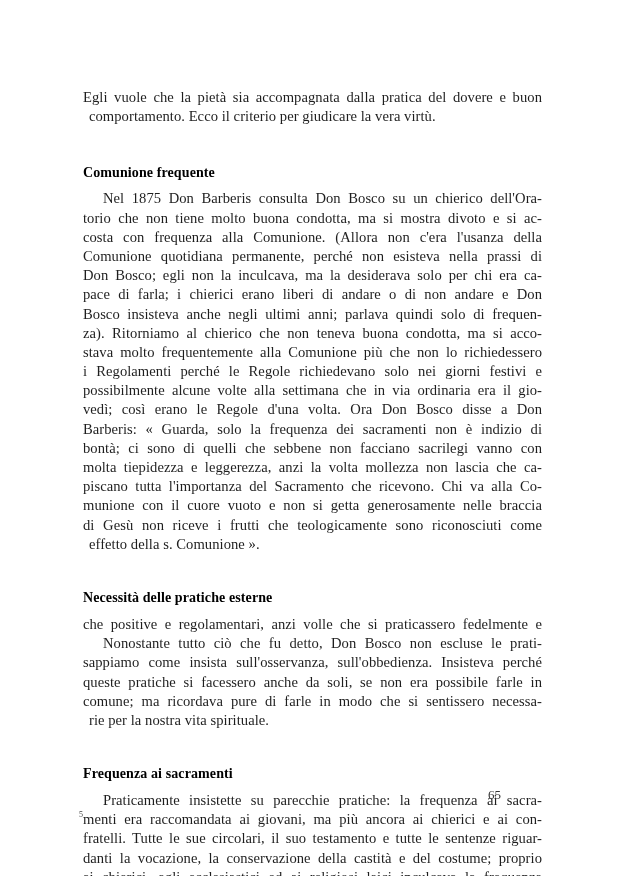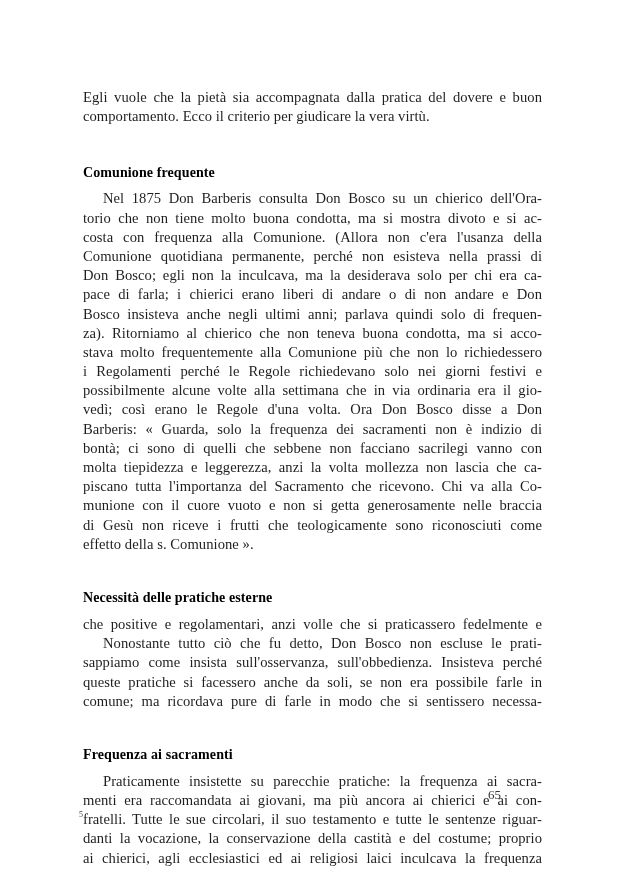--- a/index.html
+++ b/index.html
@@ -26,20 +26,21 @@
       font-size: 14.6px;
       line-height: 19.2px;
       height: 19.2px;
       white-space: nowrap;
       text-align: justify;
       text-align-last: justify;
       letter-spacing: 0.05px;
     }
     .line.last {
       text-align-last: left;
+      margin-left: 6px;
     }
     .line.indent {
       padding-left: 20px;
     }
     .heading {
       display: block;
       font-weight: bold;
       font-size: 14px;
       line-height: 19px;
       height: 19px;
@@ -104,20 +105,21 @@
   <div class="gap-before-heading" style="height:34px"></div>
 
   <div>
     <span class="heading">Necessità delle pratiche esterne</span>
     <div class="gap-after-heading" style="height:8px"></div>
     <span class="line">che positive e regolamentari, anzi volle che si praticassero fedelmente e</span>
     <span class="line indent">Nonostante tutto ciò che fu detto, Don Bosco non escluse le prati-</span>
     <span class="line">sappiamo come insista sull'osservanza, sull'obbedienza. Insisteva perché</span>
     <span class="line">queste pratiche si facessero anche da soli, se non era possibile farle in</span>
     <span class="line">comune; ma ricordava pure di farle in modo che si sentissero necessa-</span>
+    <span class="line last">rie per la nostra vita spirituale.</span>
   </div>
 
   <div class="gap-before-heading" style="height:34px"></div>
 
   <div>
     <span class="heading">Frequenza ai sacramenti</span>
     <div class="gap-after-heading" style="height:8px"></div>
     <span class="line indent">Praticamente insistette su parecchie pratiche: la frequenza ai sacra-</span>
     <span class="line">menti era raccomandata ai giovani, ma più ancora ai chierici e ai con-</span>
     <span class="line">fratelli. Tutte le sue circolari, il suo testamento e tutte le sentenze riguar-</span>

